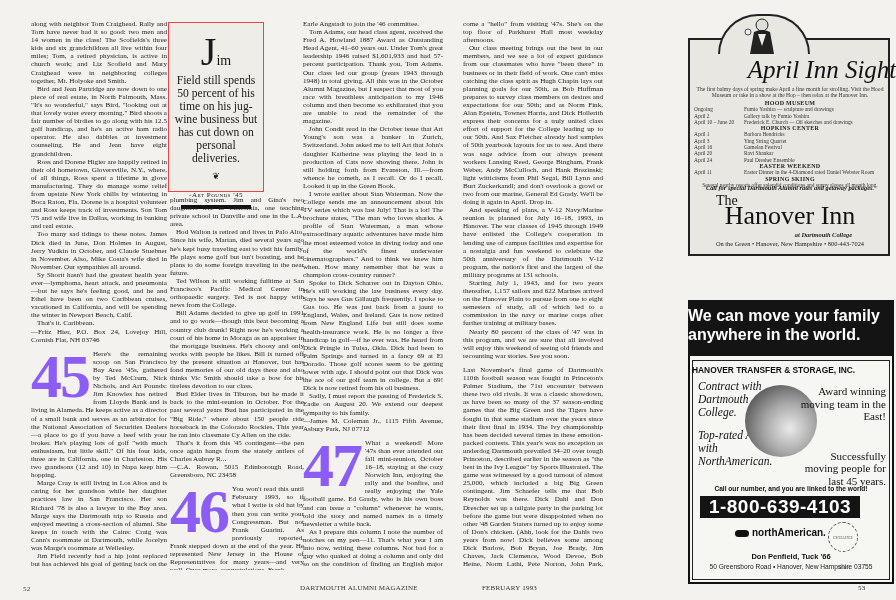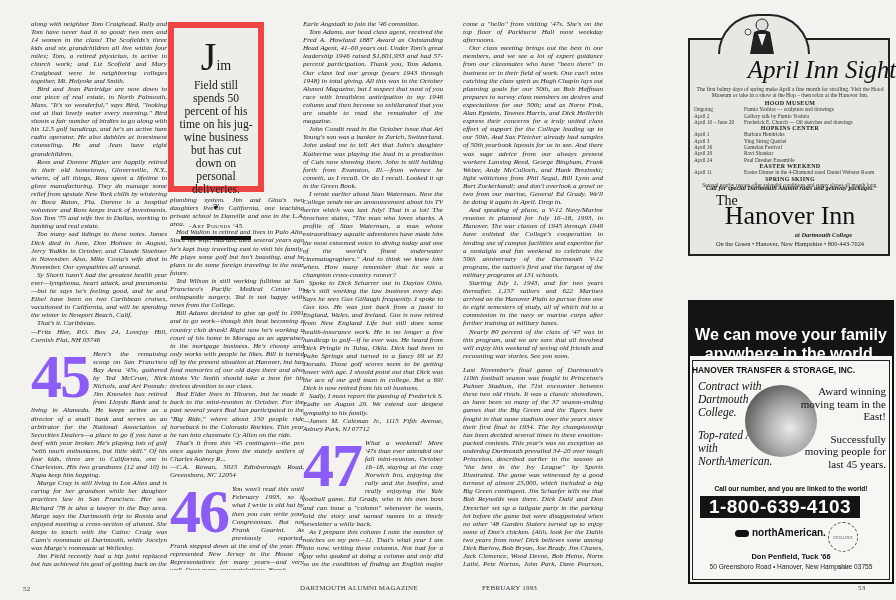--- a/index.html
+++ b/index.html
@@ -1,23 +1,23 @@
 <!DOCTYPE html>
 <html><head>
 <meta charset="utf-8">
 <style>
   * { box-sizing: border-box; margin: 0; padding: 0; }
   html, body { width: 896px; height: 600px; overflow: hidden; }
   body { background: #f3f2ee; font-family: "Liberation Serif", serif; color: #1a1a1a; position: relative; }
   .spread { position: absolute; left: 0; top: 0; width: 896px; height: 600px; background: #f3f2ee; }
   .col { position: absolute; font-size: 7.1px; line-height: 8.1px; text-align: justify; overflow: hidden; color: #222; }
-  .col p { text-indent: 6px; font-style: italic; }
+  .col p { text-indent: 6px; }
   .col p.first { text-indent: 0; }
   .big { float: left; font-size: 62px; line-height: 48px; font-weight: bold; margin: 2px 4px 0 0; font-family: "Liberation Serif", serif; color: #8b5cf6; letter-spacing: -2px; }
-  .quote-box { position: absolute; left: 37px; top: 0; width: 96px; height: 190px; border: 6px solid #ef4444; background: #eeede8; padding: 6px 4px; text-align: center; }
+  .quote-box { position: absolute; left: 37px; top: 0; width: 96px; height: 190px; border: 1px solid #ef4444; background: #eeede8; padding: 6px 4px; text-align: center; }
   .quote-box .q-j { font-size: 30px; font-weight: normal; line-height: 26px; display: block; margin-top: 10px; }
   .quote-box .q-text { font-size: 11.6px; line-height: 13px; display: block; }
   .quote-box .q-attr { font-size: 7px; letter-spacing: 0.5px; margin-top: 10px; display: block; font-variant: small-caps; }
   .quote-box .q-bar { width: 70px; height: 4px; background: #111; margin: 6px auto 0; }
   .quote-box .q-mark { font-size: 9px; margin-top: 6px; display: block; }
   .footer { position: absolute; font-size: 7px; color: #333; letter-spacing: 0.2px; }
   
   .inn-ad { position: absolute; left: 688px; top: 38px; width: 202px; height: 218px; border: 2px solid #222; background: #e8e7e2; }
   .inn-arch { position: absolute; left: 718px; top: 14px; width: 92px; height: 40px; border: 2px solid #222; border-bottom: none; border-radius: 46px 46px 0 0; background: #e8e7e2; }
   .inn-figure { position: absolute; left: 742px; top: 16px; width: 40px; height: 38px; }
@@ -29,21 +29,21 @@
   .inn-list .row .d { width: 50px; }
   .inn-list .row .e { flex: 1; }
   .inn-list .ctr { text-align: center; }
   .inn-cta { position: absolute; left: 694px; top: 184px; width: 192px; text-align: center; font-size: 6.4px; font-style: italic; font-weight: bold; color: #111; }
   .inn-name-the { position: absolute; left: 716px; top: 193px; font-size: 14px; color: #111; }
   .inn-name { position: absolute; left: 694px; top: 203px; width: 192px; text-align: center; font-size: 26px; line-height: 26px; color: #111; }
   .inn-sub { position: absolute; left: 694px; top: 231px; width: 192px; text-align: right; padding-right: 34px; font-size: 6.4px; font-style: italic; font-weight: bold; color: #222; }
   .inn-addr { position: absolute; left: 694px; top: 240px; width: 192px; text-align: center; font-size: 6.4px; color: #222; }
   
   .move-ad { position: absolute; left: 688px; top: 300px; width: 206px; height: 284px; border: 2px solid #111; background: #f6f6f3; }
-  .move-head { position: absolute; left: 688px; top: 300px; width: 206px; height: 56px; background: #141414; color: #fff; text-align: center; font-family: "Liberation Sans", sans-serif; font-weight: bold; font-size: 16px; line-height: 19px; padding-top: 25px; }
+  .move-head { position: absolute; left: 688px; top: 300px; width: 206px; height: 56px; background: #141414; color: #fff; text-align: left; font-family: "Liberation Sans", sans-serif; font-weight: bold; font-size: 16px; line-height: 19px; padding-top: 6px; }
   .move-inner { position: absolute; left: 692px; top: 360px; width: 198px; height: 220px; border: 1.5px solid #222; }
   .move-co { position: absolute; left: 692px; top: 365px; width: 198px; text-align: left; font-family: "Liberation Sans", sans-serif; font-weight: bold; font-size: 8.4px; color: #111; }
   .move-left { position: absolute; left: 698px; top: 380px; width: 80px; font-style: italic; font-size: 11.5px; line-height: 13px; color: #111; }
   .move-right { position: absolute; left: 800px; top: 385px; width: 86px; text-align: right; font-size: 11px; line-height: 12.5px; color: #111; }
   .globe { position: absolute; left: 745px; top: 385px; width: 72px; height: 72px; border-radius: 50%; background: radial-gradient(circle at 62% 60%, #eaeaea 0%, #a8a8a8 40%, #555 80%, #333 100%); }
   .move-call { position: absolute; left: 692px; top: 485px; width: 198px; text-align: center; font-family: "Liberation Sans", sans-serif; font-weight: bold; font-size: 6.6px; color: #111; }
   .move-phone { position: absolute; left: 700px; top: 496px; width: 160px; height: 22px; background: #141414; color: #fff; font-family: "Liberation Sans", sans-serif; font-weight: bold; font-size: 19px; line-height: 22px; text-align: center; letter-spacing: 0.5px; }
   .na-logo { position: absolute; left: 735px; top: 527px; font-family: "Liberation Sans", sans-serif; font-size: 10px; font-weight: bold; color: #111; }
   .na-logo .mark { display: inline-block; width: 14px; height: 7px; border-radius: 7px; background: #111; margin-right: 3px; vertical-align: middle; }
   .seal { position: absolute; left: 828px; top: 522px; width: 30px; height: 30px; border: 1px dashed #555; border-radius: 50%; font-size: 3px; text-align: center; line-height: 30px; color: #555; }
@@ -79,21 +79,21 @@
     <div class="q-bar"></div>
   </div>
 
   <div class="col" style="left:170px; top:196px; width:134px; height:374px;">
     <p class="first">plumbing system. Jim and Gina's two daughters live in California, one teaching private school in Danville and one in the L.A. area.</p>
     <p>Hod Walton is retired and lives in Palo Alto. Since his wife, Marian, died several years ago he's kept busy traveling east to visit his family. He plays some golf but isn't boasting, and he plans to do some foreign traveling in the near future.</p>
     <p>Ted Wilson is still working fulltime at San Francisco's Pacific Medical Center in orthopaedic surgery. Ted is not happy with news from the College.</p>
     <p>Bill Adams decided to give up golf in 1991 and to go work—though this beat becoming a country club drunk! Right now he's working a court of his home in Moraga as an appraiser in the mortgage business. He's choosy and only works with people he likes. Bill is turned off by the present situation at Hanover, but has fond memories of our old days there and also thinks Vic Smith should take a bow for his tireless devotion to our class.</p>
     <p>Bud Elder lives in Tiburon, but he made it back to the mini-reunion in October. For the past several years Bud has participated in the "Big Ride," where about 150 people ride horseback in the Colorado Rockies. This year he ran into classmate Cy Allen on the ride.</p>
     <p>That's it from this '45 contingent—the pen once again hangs from the stately antlers of Charles Aubrey R...</p>
-    <p class="first">—C.A. Rowan, 5015 Edinborough Road, Greensboro, NC 12054</p>
+    <p class="first">—C.A. Rowan, 5015 Edinborough Road, Greensboro, NC 23458</p>
     <div style="margin-top:6px;">
       <span class="big">46</span>
       <p class="first">You won't read this until February 1993, so if what I write is old hat by then you can write your Congressman. But not Frank Guarini. As previously reported, Frank stepped down at the end of the year. He represented New Jersey in the House of Representatives for many years—and very well. Once more, congratulations, Frank.</p>
     </div>
 
   </div>
 
   <div class="col" style="left:303px; top:20px; width:140px; height:550px;">
     <p class="first">Earle Angstadt to join the '46 committee.</p>
     <p>Tom Adams, our head class agent, received the Fred A. Howland 1887 Award as Outstanding Head Agent, 41–60 years out. Under Tom's great leadership 1946 raised $1,601,933 and had 57-percent participation. Thank you, Tom Adams. Our class led our group (years 1943 through 1948) in total giving. All this was in the October Alumni Magazine, but I suspect that most of you race with breathless anticipation to my 1946 column and then become so exhilarated that you are unable to read the remainder of the magazine.</p>
@@ -184,21 +184,21 @@
   <div class="move-head">We can move your family anywhere in the world.</div>
   <div class="move-inner"></div>
   <div class="move-co">HANOVER TRANSFER &amp; STORAGE, INC.</div>
   <div class="move-left">
     <div>Contract with Dartmouth College.</div>
     <div style="margin-top:10px;">Top-rated Agent with NorthAmerican.</div>
   </div>
   <div class="globe"></div>
   <div class="move-right">
     <div>Award winning moving team in the East!</div>
-    <div style="margin-top:10px;">Successfully moving people for last 45 years.</div>
+    <div style="margin-top:27px;">Successfully moving people for last 45 years.</div>
   </div>
   <div class="move-call">Call our number, and you are linked to the world!</div>
   <div class="move-phone">1-800-639-4103</div>
   <div class="na-logo"><span class="mark"></span><span>northAmerican.</span></div>
   <div class="seal">EXCELLENCE AWARD</div>
   <div class="move-contact">Don Penfield, Tuck '66</div>
   <div class="move-addr">50 Greensboro Road • Hanover, New Hampshire 03755</div>
 
   <div class="footer" style="left:23px; top:585px;">52</div>
   <div class="footer" style="left:300px; top:584px;">DARTMOUTH ALUMNI MAGAZINE</div>

